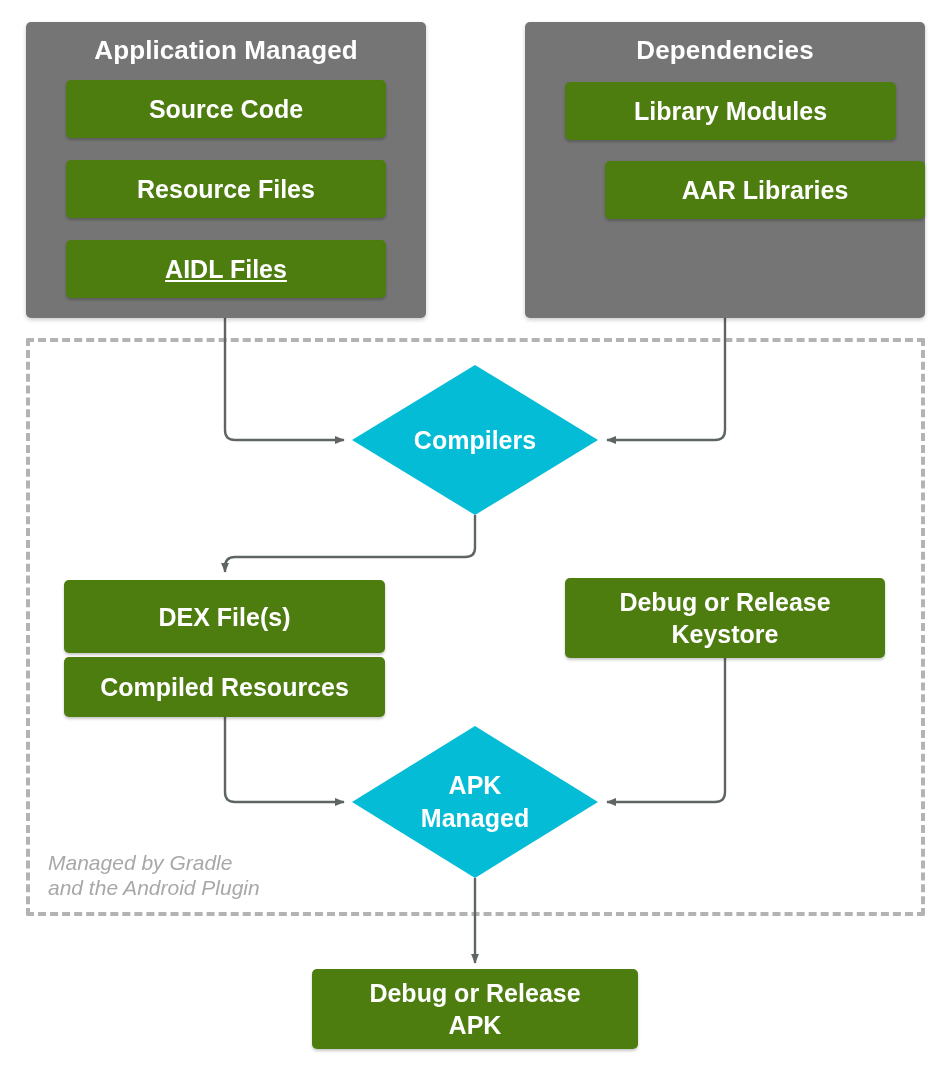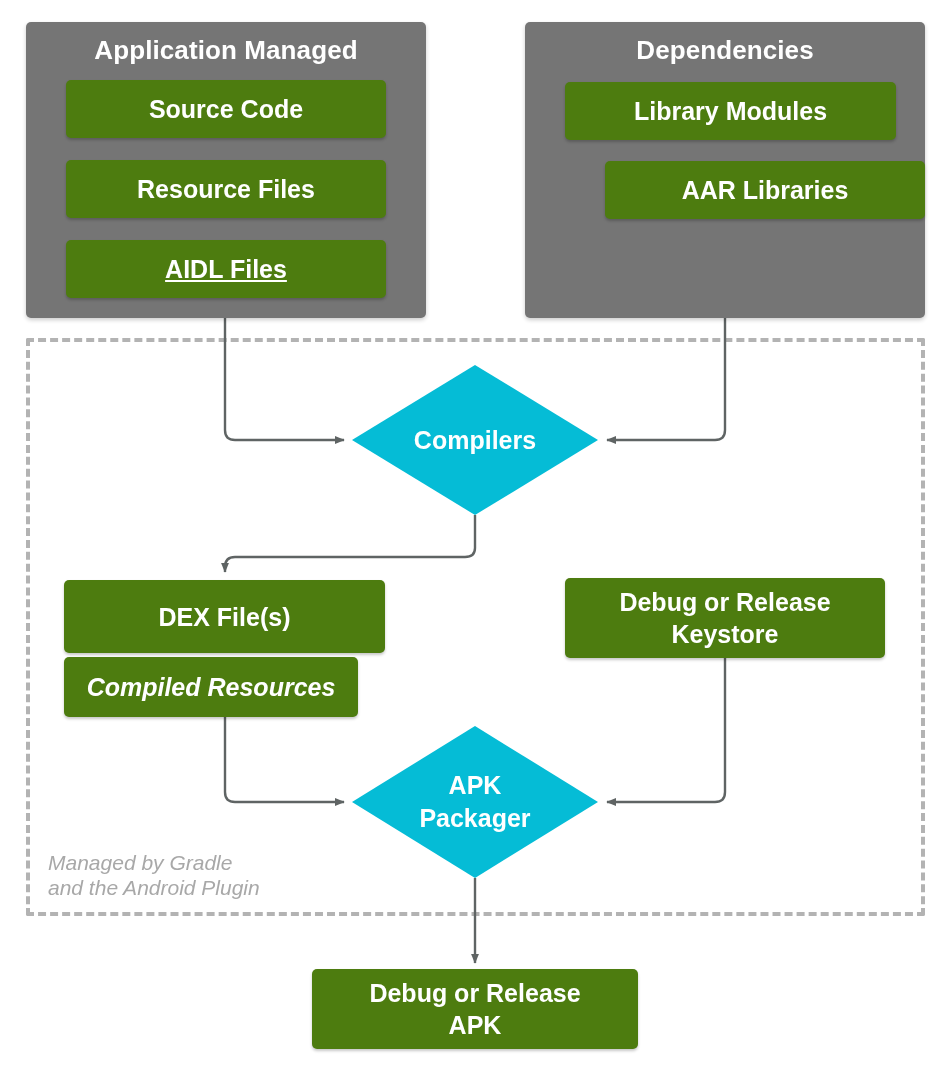--- a/index.html
+++ b/index.html
@@ -163,34 +163,34 @@
 
   <div class="diamond-wrap" style="left:352px; top:365px; width:246px; height:150px;">
     <svg class="diamond-shape" viewBox="0 0 246 150" xmlns="http://www.w3.org/2000/svg">
       <polygon points="123,0 246,75 123,150 0,75" fill="#05bcd6"></polygon>
     </svg>
     <div class="diamond-label">Compilers</div>
   </div>
 
   <div class="green-box" style="left:64px; top:580px; width:321px; height:73px;">DEX File(s)</div>
 
-  <div class="green-box" style="left:64px; top:657px; width:294px; height:60px;font-style:italic;">Compiled Resources</div>
+  <div class="green-box" style="left:64px; top:657px; width:321px; height:60px;">Compiled Resources</div>
 
   <div class="green-box" style="left:565px; top:578px; width:320px; height:80px; flex-direction:column;">
     <span>Debug or Release</span>
     <span>Keystore</span>
   </div>
 
   <div class="diamond-wrap" style="left:352px; top:726px; width:246px; height:152px;">
     <svg class="diamond-shape" viewBox="0 0 246 152" xmlns="http://www.w3.org/2000/svg">
       <polygon points="123,0 246,76 123,152 0,76" fill="#05bcd6"></polygon>
     </svg>
     <div class="diamond-label" style="flex-direction:column;">
       <span>APK</span>
-      <span>Packager</span>
+      <span>Managed</span>
     </div>
   </div>
 
   <div class="managed-note" style="left:48px; top:850px; width:330px;">Managed by Gradle
 and the Android Plugin</div>
 
   <div class="green-box" style="left:312px; top:969px; width:326px; height:80px; flex-direction:column;">
     <span>Debug or Release</span>
     <span>APK</span>
   </div>

